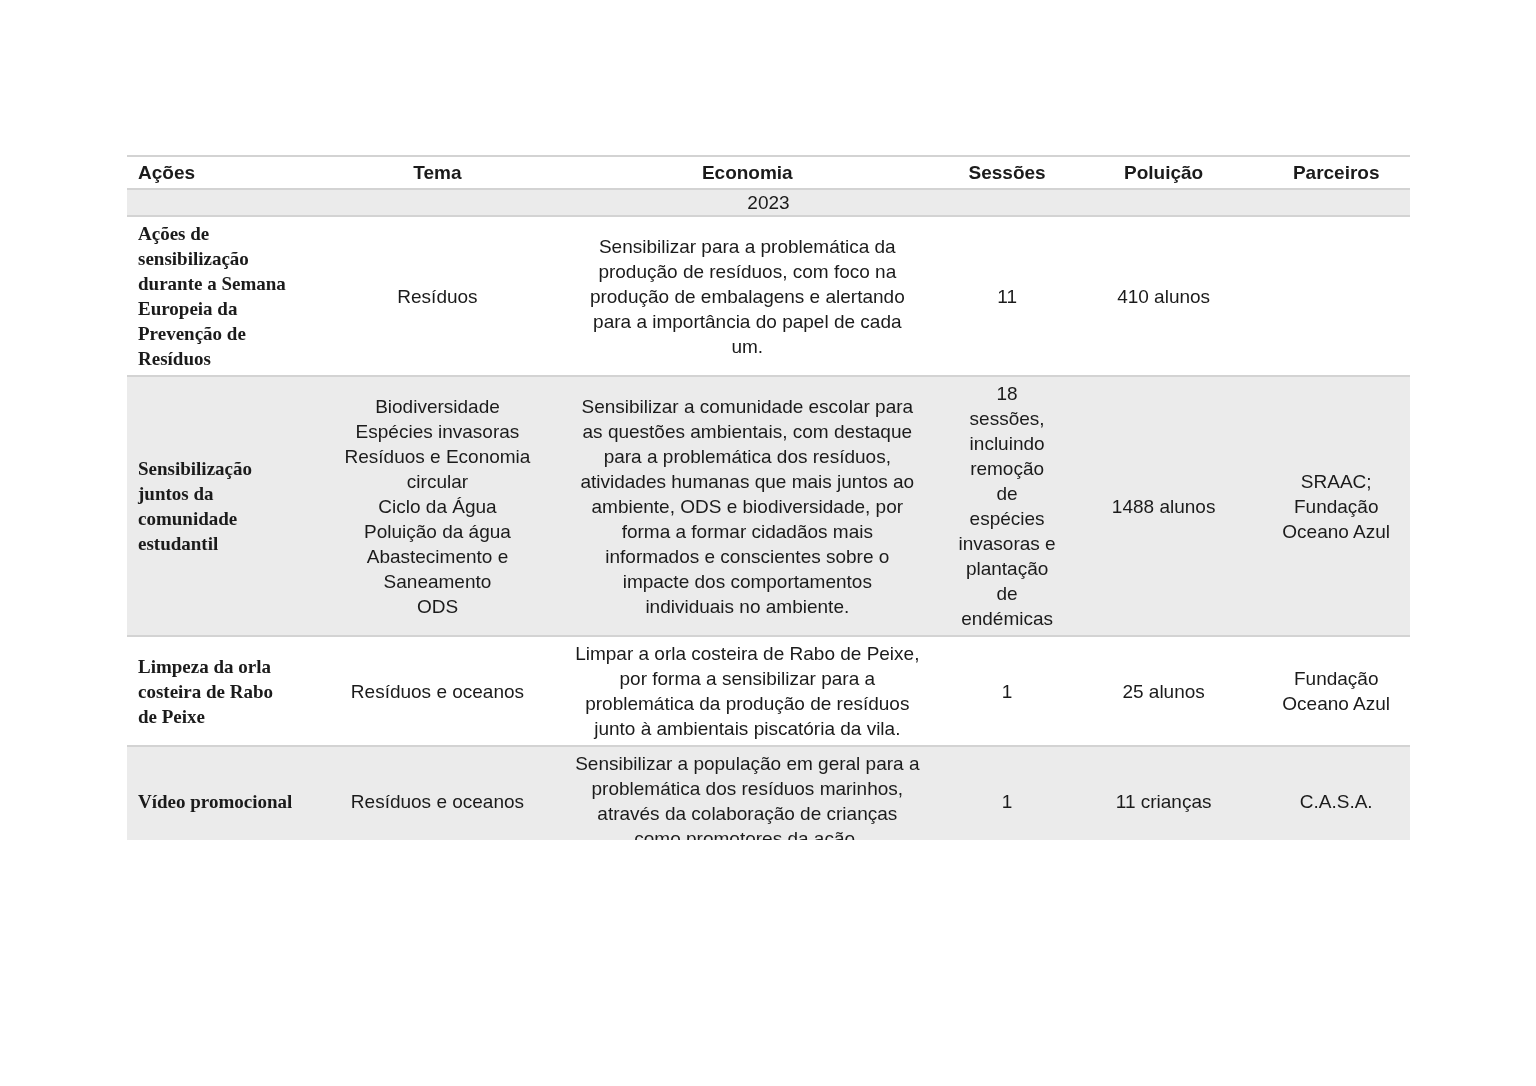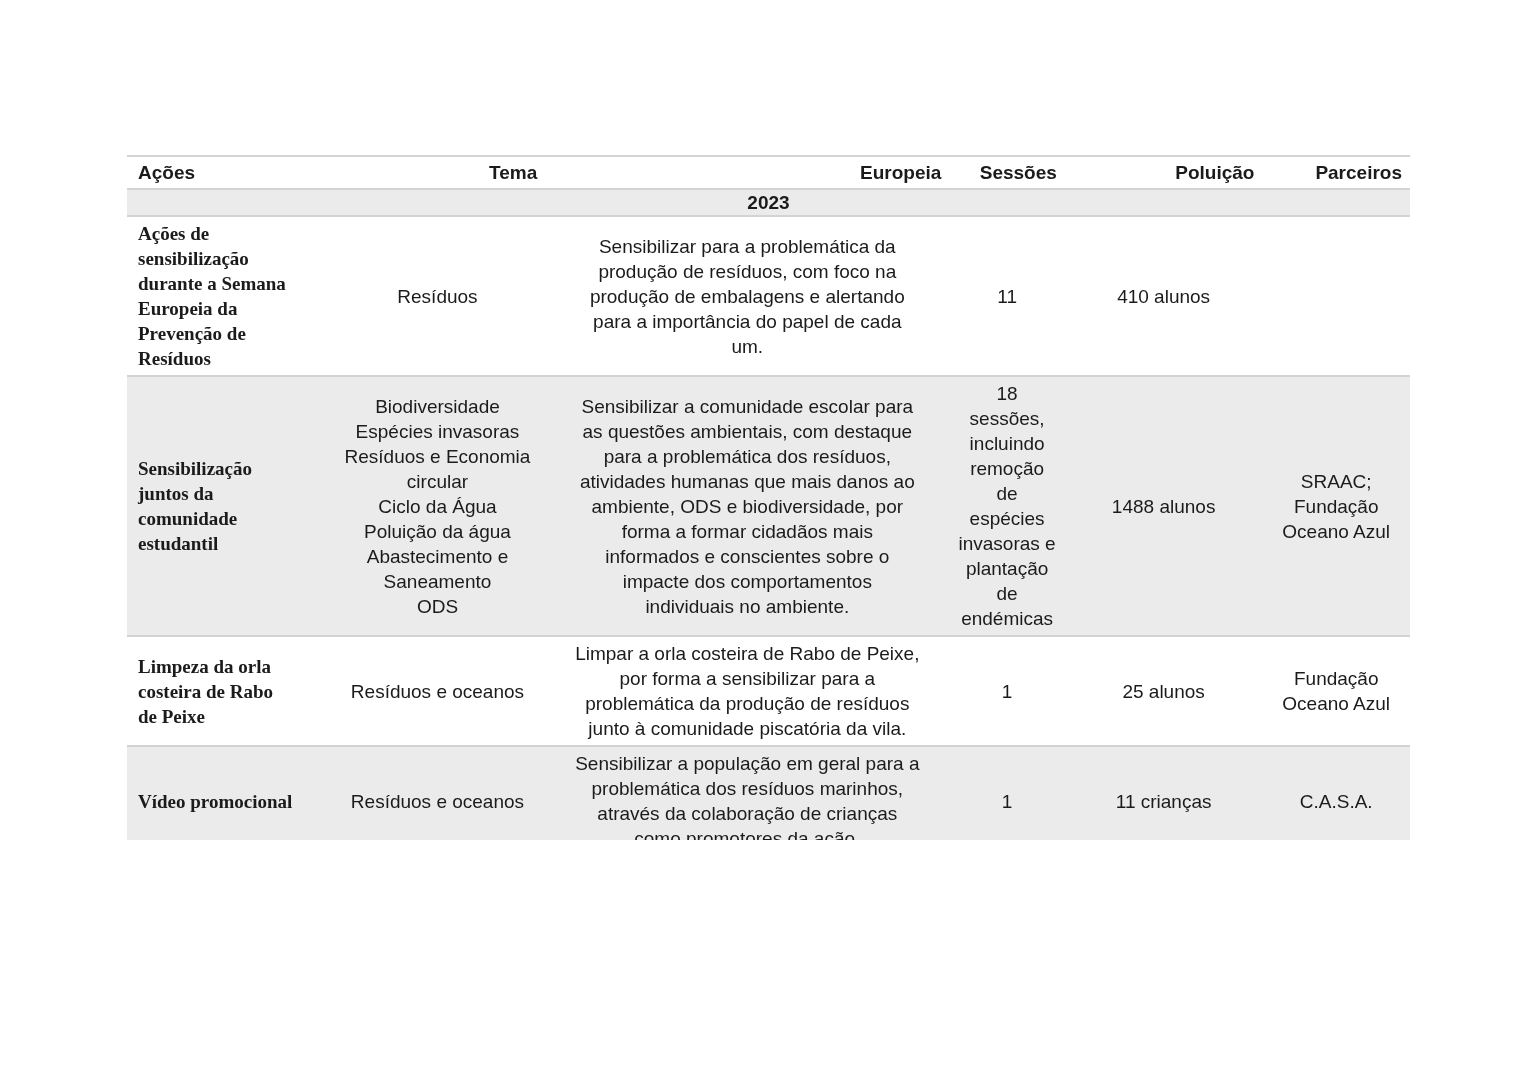--- a/index.html
+++ b/index.html
@@ -35,25 +35,25 @@
   tr { border-top: 2px solid #d3d3d3; }
 
   th, td {
     padding: 4px 8px;
     vertical-align: middle;
     text-align: center;
     white-space: pre-line;
     overflow: hidden;
     font-weight: normal;
   }
-  thead th { font-weight: bold; padding: 3px 8px; text-align: right; }
+  thead th { font-weight: bold; padding: 3px 8px; }
   th.col-left, td.cell-acoes { text-align: left; padding-left: 11px; }
   td.cell-acoes { font-weight: bold; font-family: Liberation Serif, serif; }
   tr.year-row td {
-    font-weight: bold;
+    font-weight: normal;
     padding: 0 8px;
     line-height: 25px;
   }
   tr.shaded { background: #ebebeb; }
   tr.top-aligned th, tr.top-aligned td { vertical-align: top; }
 </style>
 </head>
 <body>
 
 <div class="page">
@@ -63,21 +63,21 @@
         <col class="c-tema">
         <col class="c-objetivos">
       <col class="c-sessoes">
         <col class="c-publico">
         <col class="c-parceiros">
     </colgroup>
     <thead>
       <tr>
         <th class="col-left">Ações</th>
         <th>Tema</th>
-        <th>Europeia</th>
+        <th>Economia</th>
         <th>Sessões</th>
         <th>Poluição</th>
         <th>Parceiros</th>
       </tr>
     </thead>
     <tbody>
       <tr class="year-row shaded">
         <td colspan="6">2023</td>
       </tr>
 
@@ -109,21 +109,21 @@
 Resíduos e Economia
 circular
 Ciclo da Água
 Poluição da água
 Abastecimento e
 Saneamento
 ODS</td>
         <td>Sensibilizar a comunidade escolar para
 as questões ambientais, com destaque
 para a problemática dos resíduos,
-atividades humanas que mais danos ao
+atividades humanas que mais juntos ao
 ambiente, ODS e biodiversidade, por
 forma a formar cidadãos mais
 informados e conscientes sobre o
 impacte dos comportamentos
 individuais no ambiente.</td>
         <td>18 sessões,
 incluindo
 remoção de
 espécies
 invasoras e
@@ -136,21 +136,21 @@
       </tr>
 
       <tr>
         <td class="cell-acoes">Limpeza da orla
 costeira de Rabo
 de Peixe</td>
         <td>Resíduos e oceanos</td>
         <td>Limpar a orla costeira de Rabo de Peixe,
 por forma a sensibilizar para a
 problemática da produção de resíduos
-junto à comunidade piscatória da vila.</td>
+junto à ambientais piscatória da vila.</td>
         <td>1</td>
         <td>25 alunos</td>
         <td>Fundação
 Oceano Azul</td>
       </tr>
 
       <tr class="shaded">
         <td class="cell-acoes">Vídeo promocional</td>
         <td>Resíduos e oceanos</td>
         <td>Sensibilizar a população em geral para a

